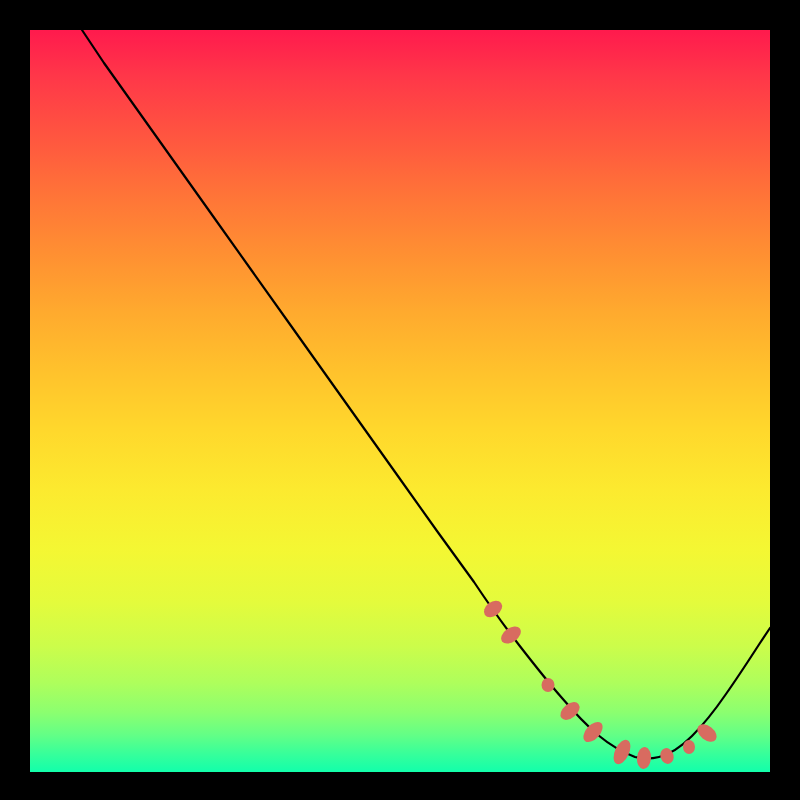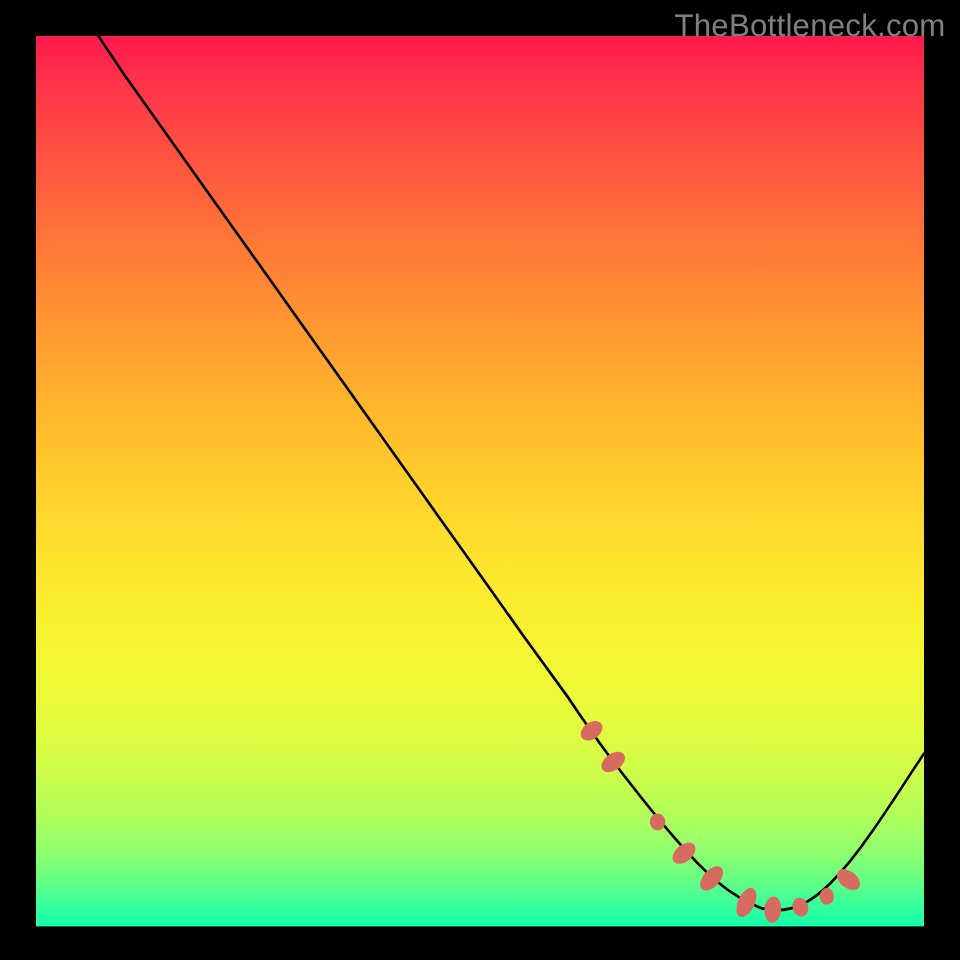--- a/index.html
+++ b/index.html
@@ -117,15 +117,14 @@
       <ellipse class="pill" cx="540" cy="681" rx="7" ry="11" transform="rotate(50 540 681)"></ellipse>
       <ellipse class="pill" cx="563" cy="702" rx="7" ry="12" transform="rotate(42 563 702)"></ellipse>
       <ellipse class="pill" cx="592" cy="722" rx="7" ry="13" transform="rotate(25 592 722)"></ellipse>
       <ellipse class="pill" cx="614" cy="728" rx="7" ry="11" transform="rotate(5 614 728)"></ellipse>
       <ellipse class="pill" cx="637" cy="726" rx="6.5" ry="8" transform="rotate(-18 637 726)"></ellipse>
       <ellipse class="dot" cx="659" cy="717" rx="6" ry="7"></ellipse>
       <ellipse class="pill" cx="677" cy="703" rx="7" ry="11" transform="rotate(-52 677 703)"></ellipse>
     </svg>
   </div>
 
-  <div class="watermark">TheBottleneck.com</div>
 
 </div>
 
 </body></html>

